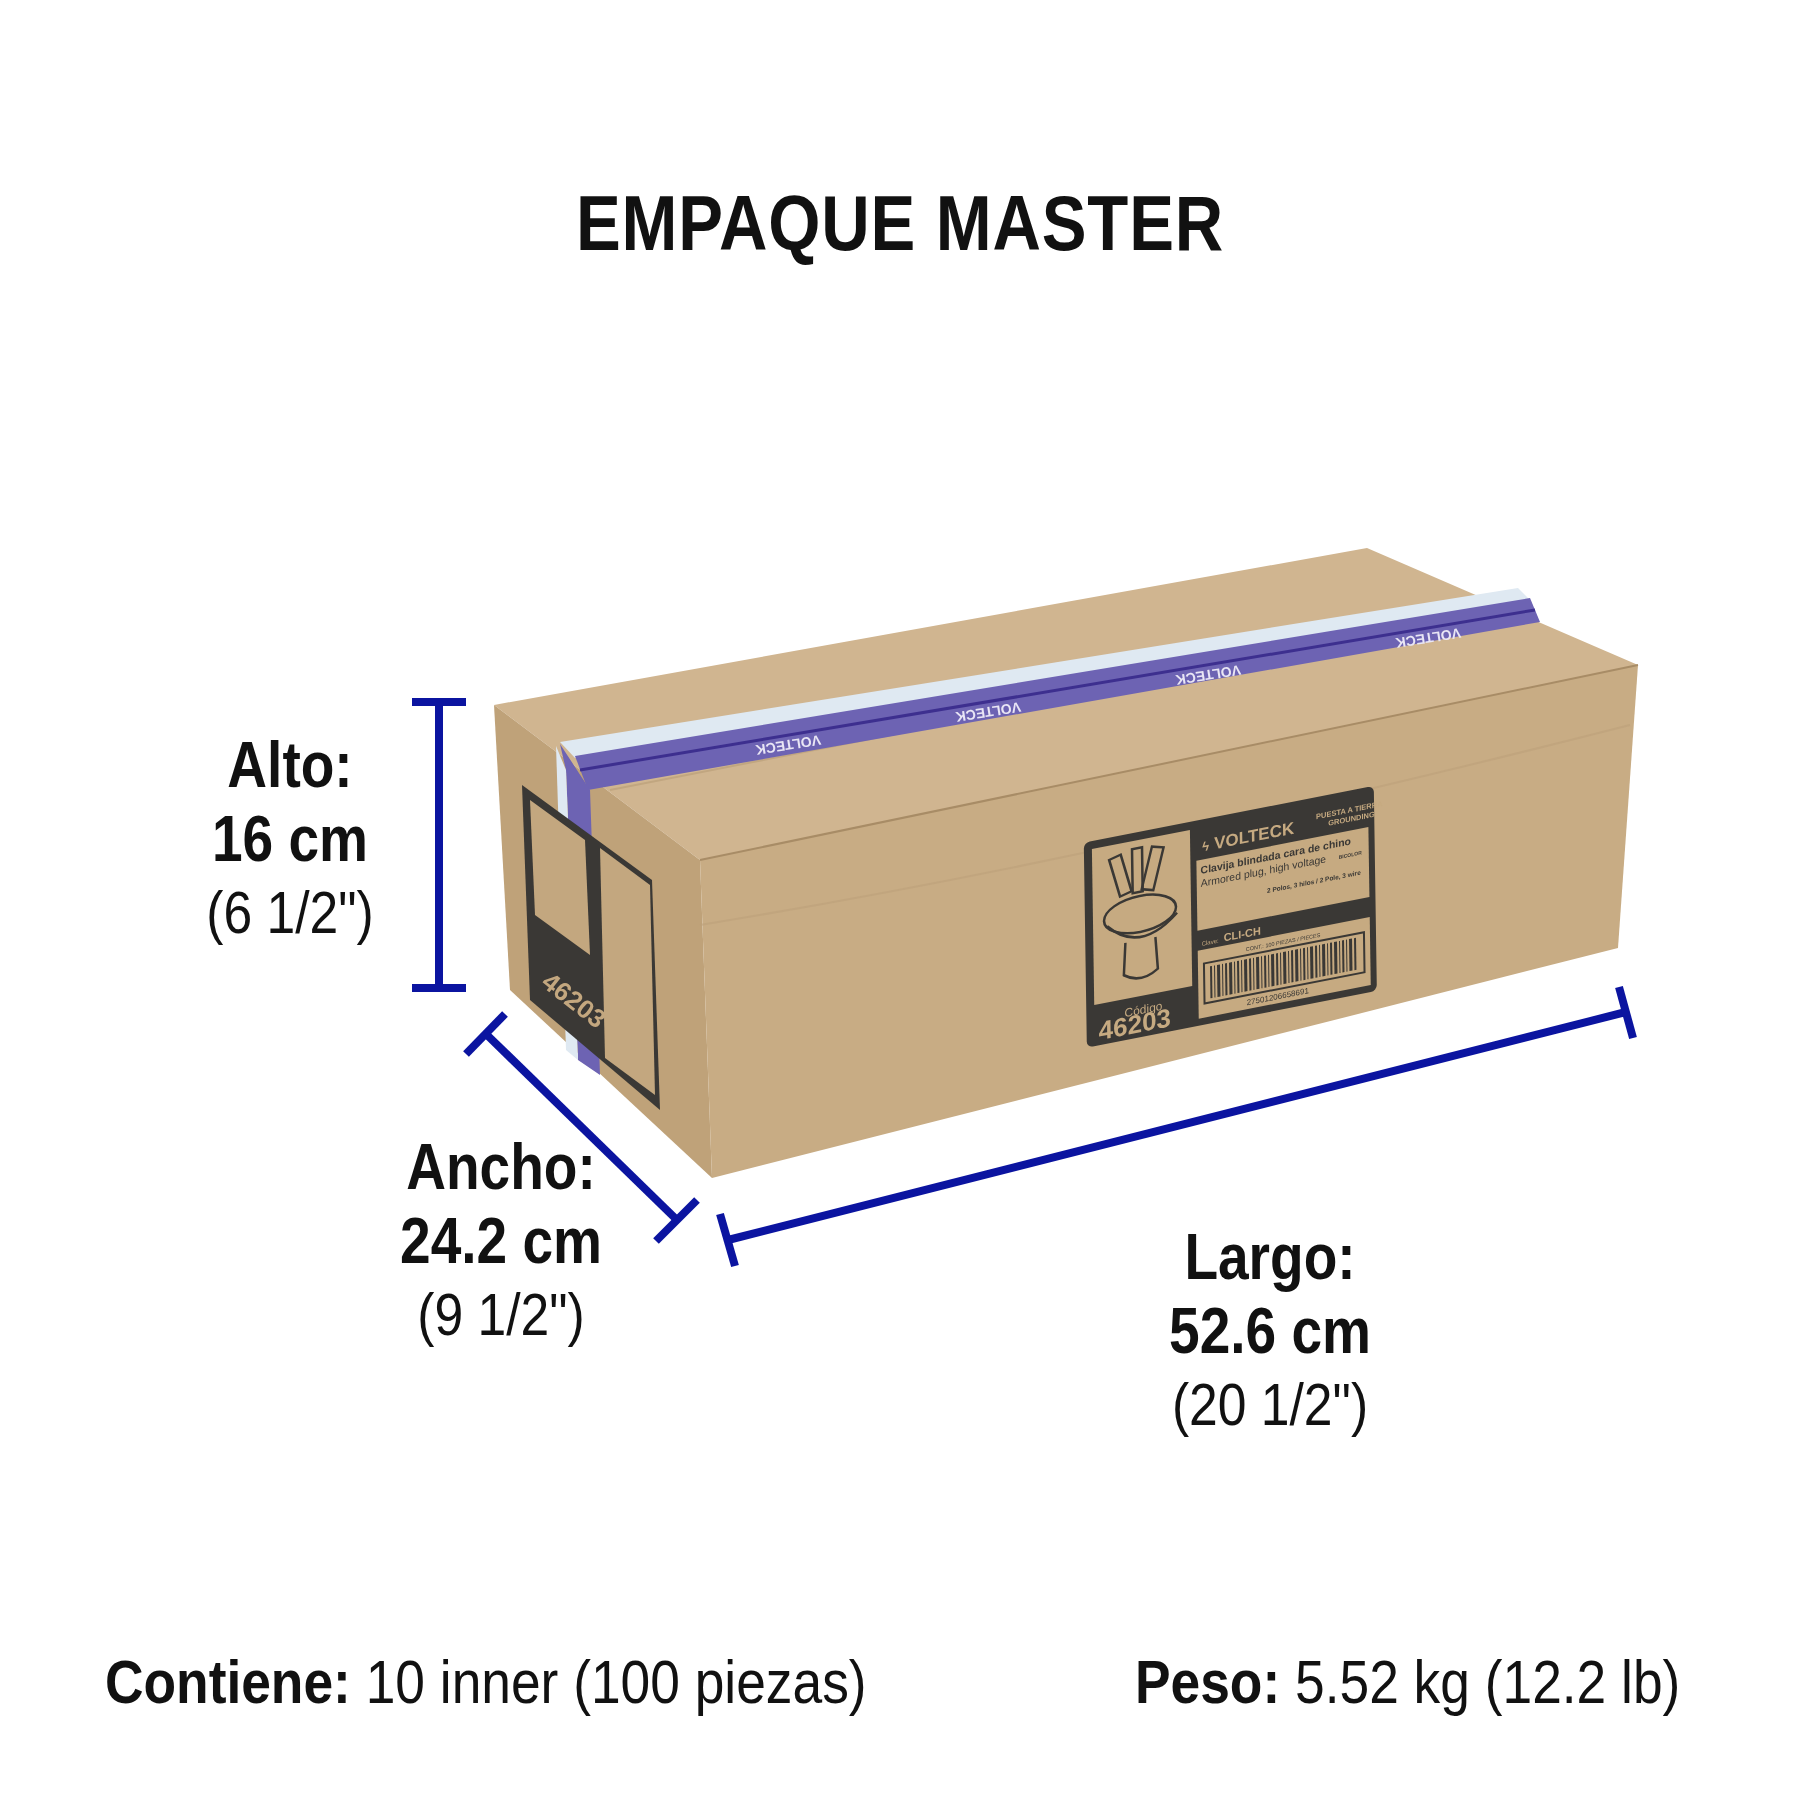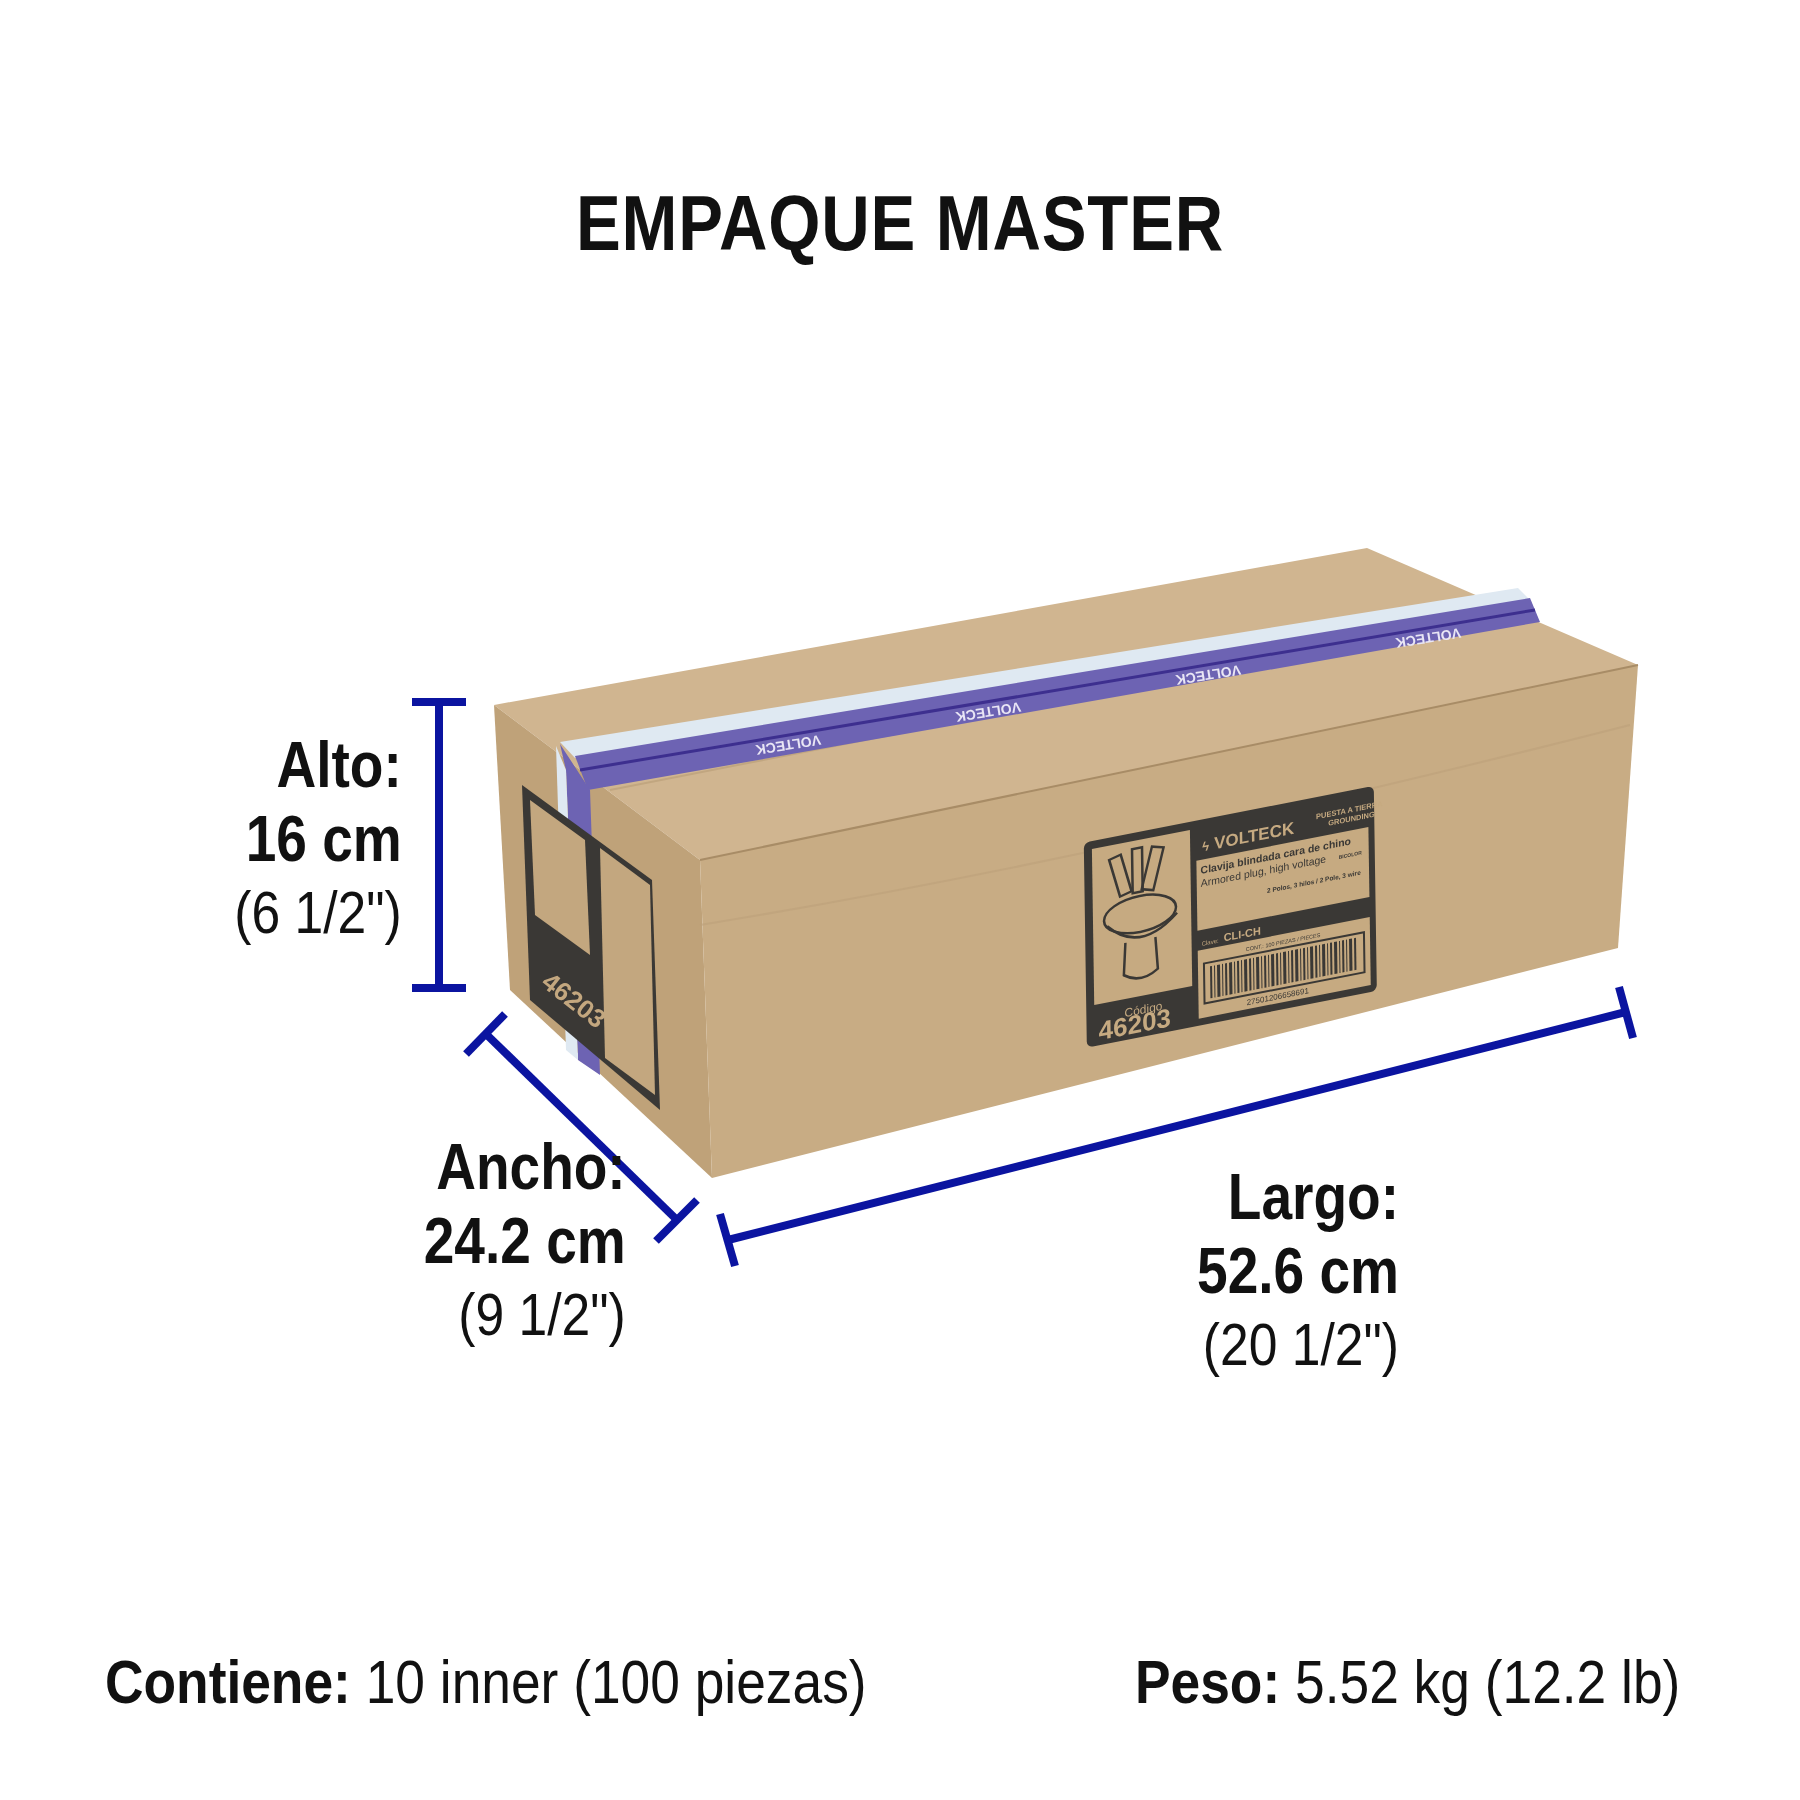--- a/index.html
+++ b/index.html
@@ -1,21 +1,21 @@
 <!DOCTYPE html>
 <html><head>
 <meta charset="utf-8">
 <style>
   html, body { margin: 0; padding: 0; background: #ffffff; }
   body { width: 1800px; height: 1800px; position: relative; overflow: hidden;
          font-family: "Liberation Sans", "DejaVu Sans", sans-serif; color: #111; }
   .title { position: absolute; left: 0; width: 1800px; top: 178px; text-align: center;
            font-family: "Liberation Sans", sans-serif; font-weight: 700; font-size: 78px;
            letter-spacing: 1px; transform: scaleX(0.86); transform-origin: center; }
-  .dim-label { position: absolute; text-align: right; font-weight: 700; line-height: 74px;
+  .dim-label { position: absolute; text-align: center; font-weight: 700; line-height: 74px;
                font-family: "Liberation Sans", sans-serif; }
   .dim-label .l1, .dim-label .l2 { display: block; font-size: 64px; transform: scaleX(0.86); }
   .dim-label .l3 { display: block; font-size: 60px; font-weight: 400; transform: scaleX(0.86); }
   .bottom-line { position: absolute; top: 1646px; font-size: 62px; white-space: nowrap;
                  font-family: "Liberation Sans", sans-serif; transform: scaleX(0.86); transform-origin: left center; }
   .bottom-line .k { font-weight: 700; }
   .bottom-line .v { font-weight: 400; }
   svg.scene { position: absolute; left: 0; top: 0; }
 </style>
 </head>
@@ -155,21 +155,21 @@
   <span class="l2">16 cm</span>
   <span class="l3">(6 1/2")</span>
 </div>
 
 <div class="dim-label" style="left:356px; top:1130px; width:290px;">
   <span class="l1">Ancho:</span>
   <span class="l2">24.2 cm</span>
   <span class="l3">(9 1/2")</span>
 </div>
 
-<div class="dim-label" style="left:1120px; top:1160px; width:300px;">
+<div class="dim-label" style="left:1120px; top:1220px; width:300px;">
   <span class="l1">Largo:</span>
   <span class="l2">52.6 cm</span>
   <span class="l3">(20 1/2")</span>
 </div>
 
 <div class="bottom-line" style="left:105px;">
   <span class="k">Contiene:</span>
   <span class="v">10 inner (100 piezas)</span>
 </div>
 

